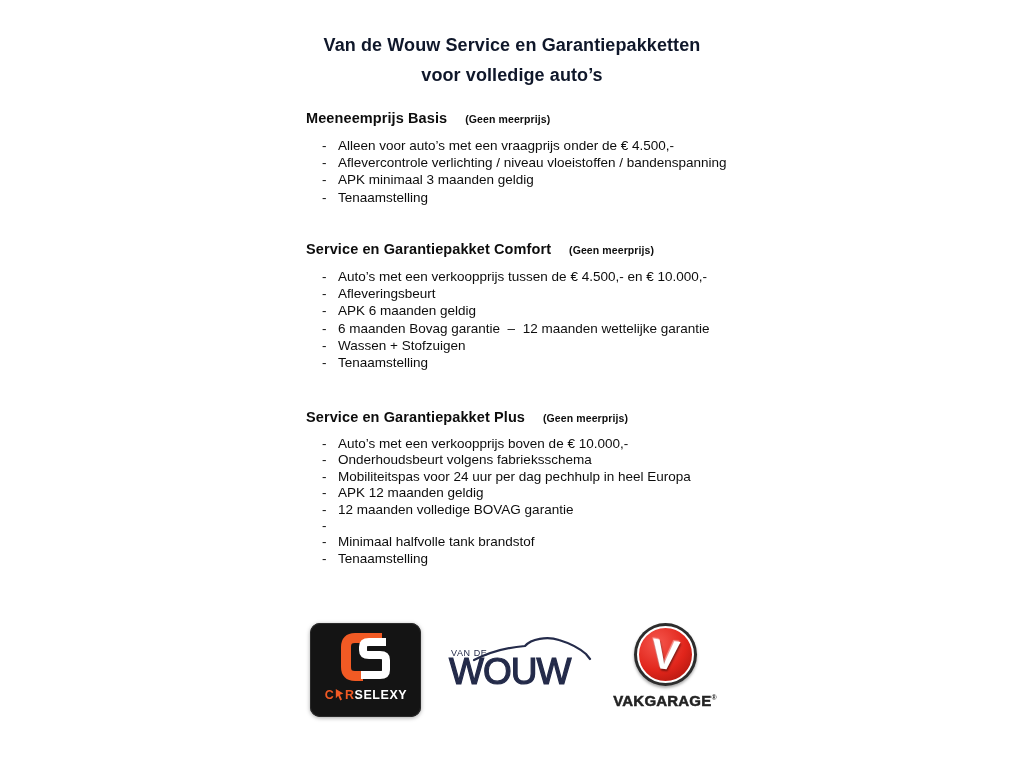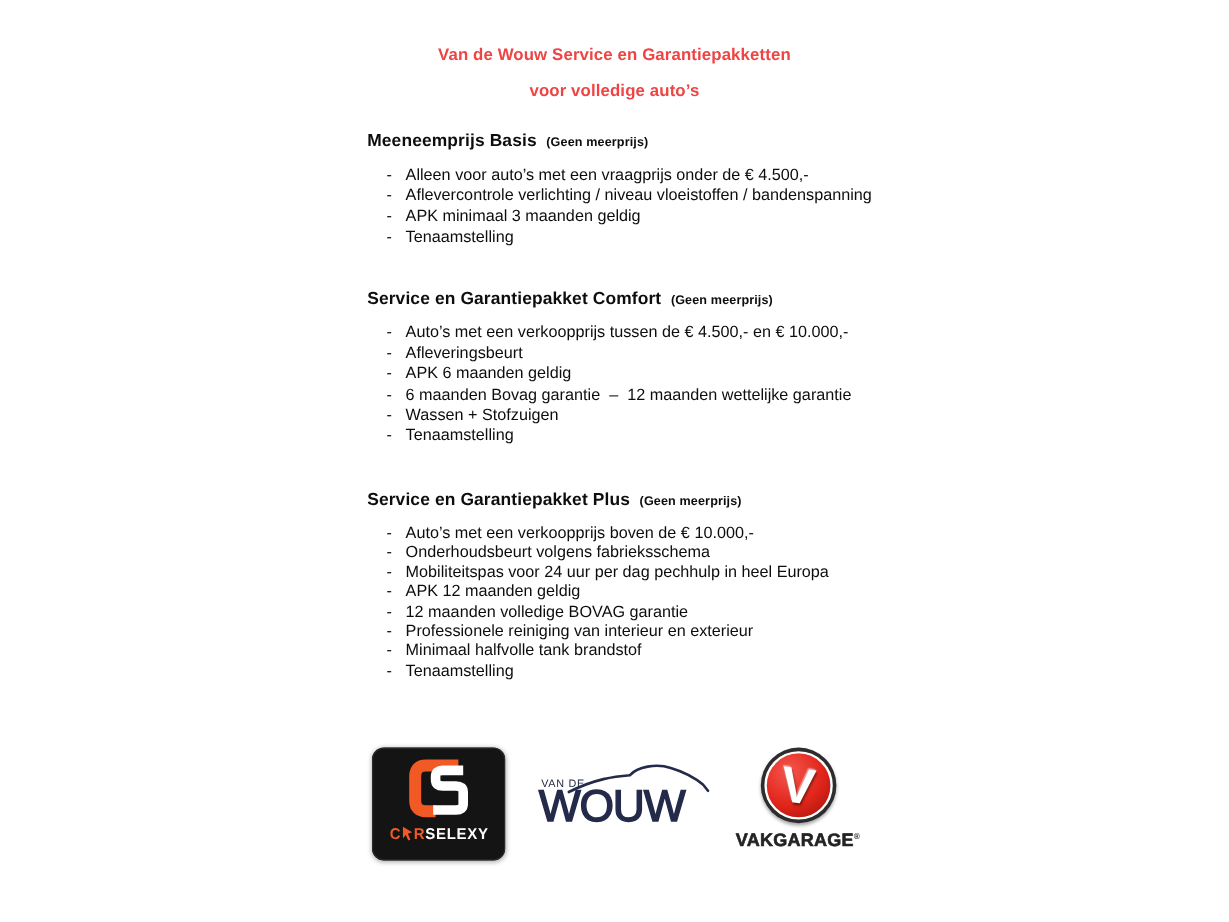--- a/index.html
+++ b/index.html
@@ -7,30 +7,30 @@
     position:relative;
     width:1024px;height:768px;
     background:#ffffff;
     font-family:"Liberation Sans", sans-serif;
     color:#111;
     overflow:hidden;
   }
   
   .doc-title{
     position:absolute;top:30px;left:0;width:100%;
-    text-align:center;font-weight:bold;font-size:14px;line-height:30px;
-    color:#ef4444;letter-spacing:0.1px;
+    text-align:center;font-weight:bold;font-size:18px;line-height:30px;
+    color:#0f172a;letter-spacing:0.1px;
   }
   
   .pkg{position:absolute;left:306px;width:470px;}
   .pkg h2{
     margin:0;font-size:14.5px;font-weight:bold;line-height:17px;
     color:#0d0d0d;letter-spacing:0.1px;
   }
-  .pkg h2 .note{font-size:10.5px;margin-left:8px;letter-spacing:0.1px;}
+  .pkg h2 .note{font-size:10.5px;margin-left:18px;letter-spacing:0.1px;}
   .pkg ul{list-style:none;margin:9px 0 0 16px;padding:0;}
   .pkg li{display:flex;font-size:13.5px;line-height:17.2px;color:#0d0d0d;}
   .pkg.s3 li{line-height:16.4px;}
   .pkg li .dash{width:16px;flex:0 0 16px;}
   .pkg li .txt{white-space:pre-wrap;text-align:right;}
   
   .logo-row{position:absolute;left:0;top:0;width:100%;height:100%;pointer-events:none;}
   
   .carselexy{
     position:absolute;left:310px;top:623px;width:111px;height:94px;
@@ -168,21 +168,20 @@
       <li>
           <span class="dash">-</span>
           <span class="txt">APK 12 maanden geldig</span>
         </li>
       <li>
           <span class="dash">-</span>
           <span class="txt">12 maanden volledige BOVAG garantie</span>
         </li>
       <li>
           <span class="dash">-</span>
-          <span class="txt">Professionele reiniging van interieur en exterieur</span>
         </li>
       <li>
           <span class="dash">-</span>
           <span class="txt">Minimaal halfvolle tank brandstof</span>
         </li>
       <li>
           <span class="dash">-</span>
           <span class="txt">Tenaamstelling</span>
         </li>
     </ul>

